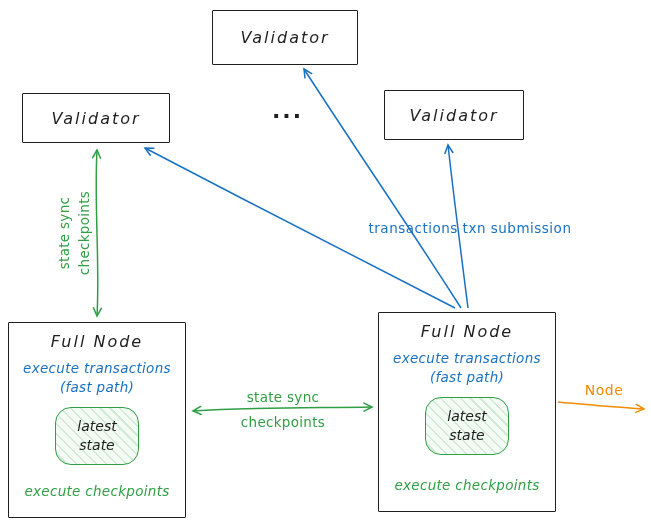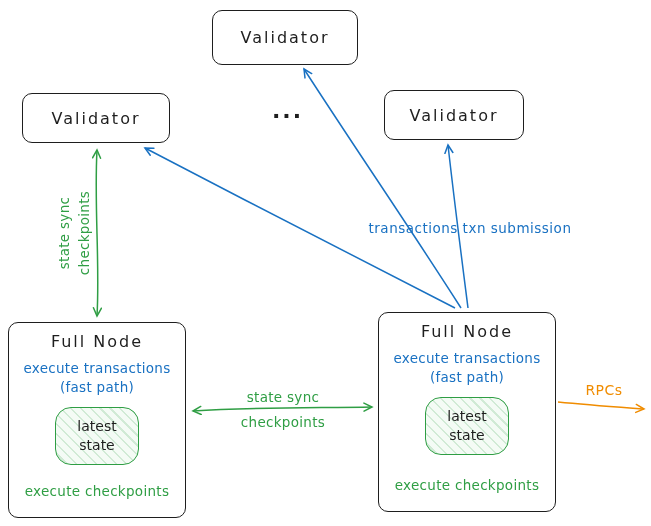--- a/index.html
+++ b/index.html
@@ -11,23 +11,24 @@
     font-family: "DejaVu Sans", sans-serif;
     color: #1e1e1e;
     overflow: hidden;
   }
   .abs { position: absolute; }
 
   
   .box {
     position: absolute;
     border: 1.6px solid #1e1e1e;
-    border-radius: 10px;
+    border-radius: 1px;
     background: #ffffff;
     box-sizing: border-box;
+    font-style: italic;
   }
   .validator {
     display: flex;
     align-items: center;
     justify-content: center;
     font-size: 16px;
     letter-spacing: 2px;
   }
   .fullnode { text-align: center; }
   .fn-title {
@@ -138,15 +139,15 @@
   <div class="vlabel lbl-green">
     <div>state sync</div>
     <div>checkpoints</div>
   </div>
 
   <div class="abs lbl-green" style="left:230px; top:389px; width:106px;">state sync</div>
   <div class="abs lbl-green" style="left:230px; top:414px; width:106px;">checkpoints</div>
 
   <div class="abs lbl-blue" style="left:350px; top:220px; width:240px;">transactions txn submission</div>
 
-  <div class="abs lbl-orange" style="left:572px; top:382px; width:64px;">RPCs</div>
+  <div class="abs lbl-orange" style="left:572px; top:382px; width:64px;">Node</div>
 
 </div>
 
 </body></html>

